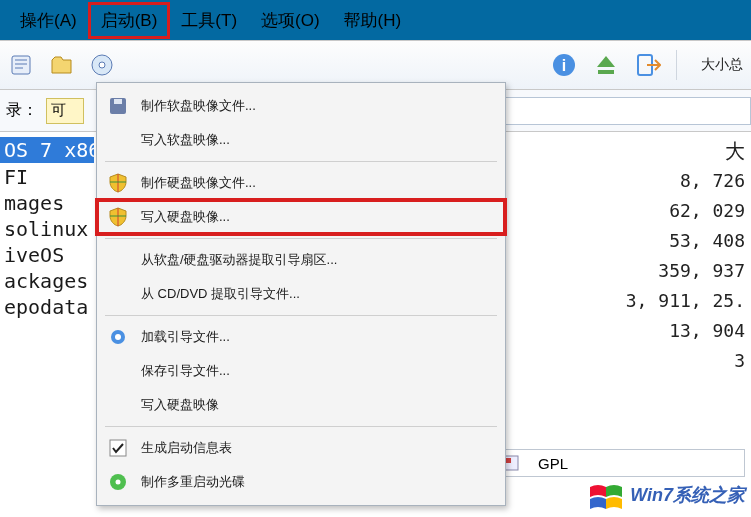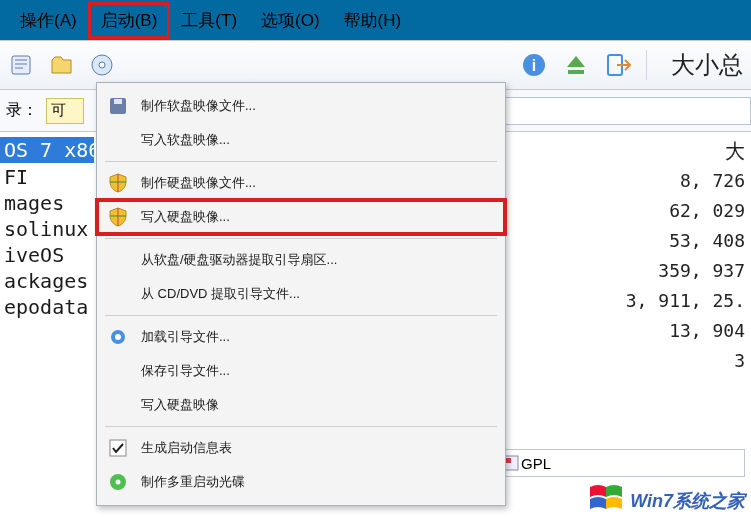--- a/index.html
+++ b/index.html
@@ -35,21 +35,21 @@
     border-top: 1px solid #c8c8c8;
     border-bottom: 1px solid #c8c8c8;
     background: linear-gradient(#fdfdfd,#eef3f9);
     padding-left: 8px;
     gap: 10px;
   }
   .toolbar .left-icons { display:flex; gap:12px; align-items:center; }
   .toolbar-icon { width:28px; height:28px; display:flex; align-items:center; justify-content:center; }
   .spacer { flex:1; }
   .right-icons { display:flex; gap:14px; align-items:center; padding-right:8px;}
-  .size-label { font-size:24px; color:#222; margin-left:10px; }
+  .size-label { font-size:14px; color:#222; margin-left:10px; }
   .pathbar {
     display:flex;
     align-items:center;
     height:42px;
     border-bottom:1px solid #c8c8c8;
     padding-left:6px;
     gap:8px;
     background:#f7f9fc;
   }
   .pathbar .lbl { font-size:16px; }
@@ -120,29 +120,29 @@
     position:absolute;
     left:495px;
     bottom:40px;
     width:250px;
     height:28px;
     border:1px solid #bfc7d2;
     background:#fff;
     display:flex;
     align-items:center;
     padding:0 6px;
-    gap:1px;
+    gap:18px;
     font-size:15px;
   }
   .watermark {
     position:absolute;
     right:6px;
     bottom:4px;
     display:flex;
-    align-items:flex-end;
+    align-items:flex-start;
     gap:6px;
     font-size:18px;
     font-weight:bold;
     color:#3560b6;
     font-style:italic;
   }
   .watermark .flag {
     width:36px;height:30px;
   }
   

